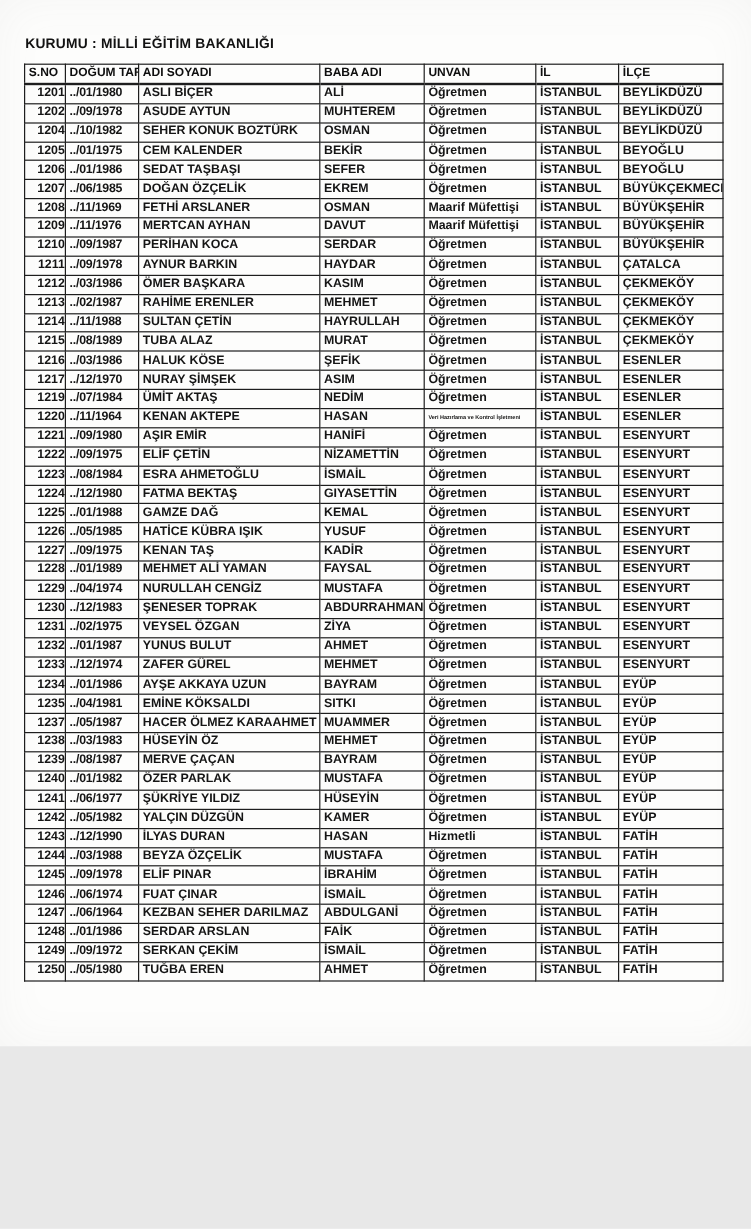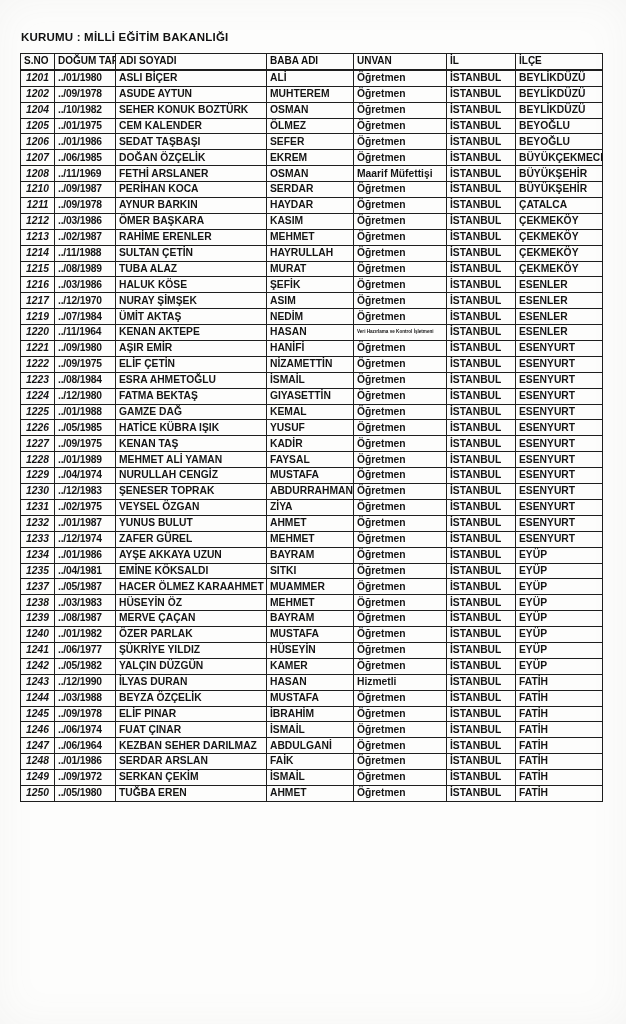--- a/index.html
+++ b/index.html
@@ -4,21 +4,21 @@
 <style>
   html, body {
     margin: 0;
     padding: 0;
     background: #e8e8e8;
     font-family: "Liberation Sans", "DejaVu Sans", sans-serif;
   }
   .page {
     position: relative;
     width: 626px;
-    height: 1024px;
+    height: 872px;
     background: #fdfdfc;
     overflow: hidden;
     color: #131313;
   }
   .doc-title {
     position: absolute;
     left: 21px;
     top: 31px;
     font-size: 11.5px;
     font-weight: 700;
@@ -54,21 +54,21 @@
     color: #151515;
   }
   thead th {
     font-size: 10px;
     font-weight: 700;
     text-align: left;
     color: #0e0e0e;
     border-bottom-width: 2px;
     margin-left: 25px;
   }
-  td.c0 { text-align: center; padding-left: 0; font-style: italic; }
+  td.c0 { text-align: right; padding-left: 0; }
   td.c1 { letter-spacing: -0.2px; }
   td.tiny { font-size: 4.6px; font-weight: 700; letter-spacing: 0; }
   
   .page::after {
     content: "";
     position: absolute;
     inset: 0;
     pointer-events: none;
     box-shadow: inset 0 0 40px rgba(120,120,120,0.06);
   }
@@ -125,21 +125,21 @@
           <td class="c2">SEHER KONUK BOZTÜRK</td>
           <td class="c3">OSMAN</td>
           <td class="c4">Öğretmen</td>
           <td class="c5">İSTANBUL</td>
           <td class="c6">BEYLİKDÜZÜ</td>
         </tr>
         <tr>
           <td class="c0">1205</td>
           <td class="c1">../01/1975</td>
           <td class="c2">CEM KALENDER</td>
-          <td class="c3">ÖLMEZ</td>
+          <td class="c3">BEKİR</td>
           <td class="c4">Öğretmen</td>
           <td class="c5">İSTANBUL</td>
           <td class="c6">BEYOĞLU</td>
         </tr>
         <tr>
           <td class="c0">1206</td>
           <td class="c1">../01/1986</td>
           <td class="c2">SEDAT TAŞBAŞI</td>
           <td class="c3">SEFER</td>
           <td class="c4">Öğretmen</td>
@@ -158,20 +158,29 @@
         <tr>
           <td class="c0">1208</td>
           <td class="c1">../11/1969</td>
           <td class="c2">FETHİ ARSLANER</td>
           <td class="c3">OSMAN</td>
           <td class="c4">Maarif Müfettişi</td>
           <td class="c5">İSTANBUL</td>
           <td class="c6">BÜYÜKŞEHİR</td>
         </tr>
         <tr>
+          <td class="c0">1209</td>
+          <td class="c1">../11/1976</td>
+          <td class="c2">MERTCAN AYHAN</td>
+          <td class="c3">DAVUT</td>
+          <td class="c4">Maarif Müfettişi</td>
+          <td class="c5">İSTANBUL</td>
+          <td class="c6">BÜYÜKŞEHİR</td>
+        </tr>
+        <tr>
           <td class="c0">1210</td>
           <td class="c1">../09/1987</td>
           <td class="c2">PERİHAN KOCA</td>
           <td class="c3">SERDAR</td>
           <td class="c4">Öğretmen</td>
           <td class="c5">İSTANBUL</td>
           <td class="c6">BÜYÜKŞEHİR</td>
         </tr>
         <tr>
           <td class="c0">1211</td>

